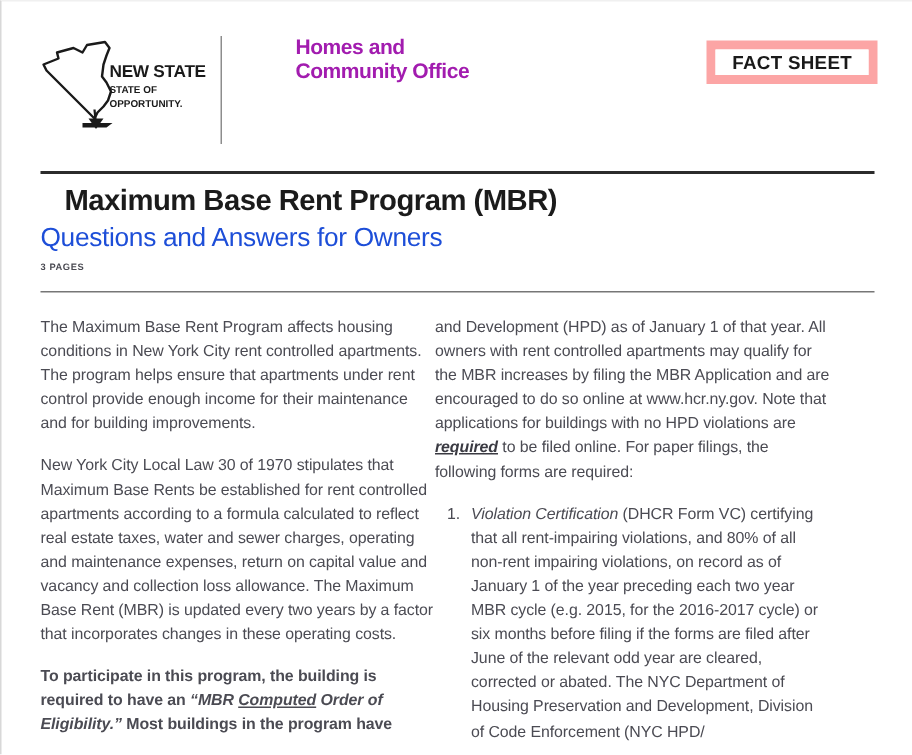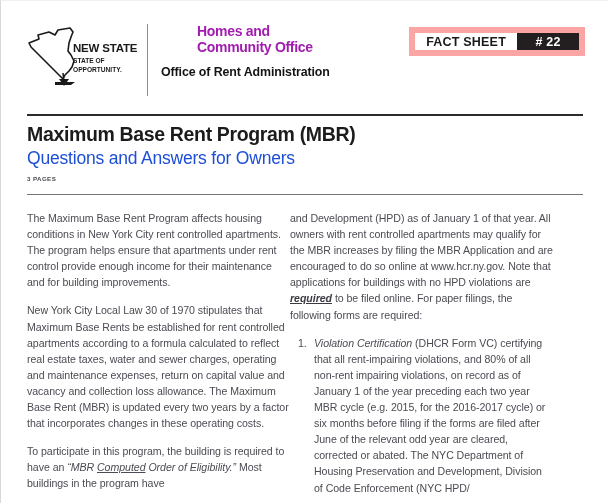--- a/index.html
+++ b/index.html
@@ -152,20 +152,21 @@
     left: 26px;
     top: 122px;
     width: 560px;
   }
   .title-main {
     font-size: 19.5px;
     font-weight: bold;
     color: #1b1b1b;
     letter-spacing: -0.35px;
     line-height: 1.15;
+    margin-left: 16px;
   }
   .title-sub {
     font-size: 17.5px;
     font-weight: normal;
     color: #1d4ed8;
     letter-spacing: -0.2px;
     line-height: 1.2;
     margin-top: 3px;
   }
   .title-pages {
@@ -187,21 +188,21 @@
   .col {
     width: 263px;
   }
   .para {
     font-size: 10.6px;
     line-height: 1.52;
     color: #4b4b53;
     margin: 0 0 12px 0;
     letter-spacing: -0.05px;
   }
-  .para:last-child { margin-bottom: 16px; }
+  .para:last-child { margin-bottom: 16px; font-weight: bold; }
   .para i { font-style: italic; }
   .para u { text-decoration: underline; }
   .bold-underline {
     font-weight: bold;
     text-decoration: underline;
     color: #3a3a42;
     font-style: italic;
   }
 
   
@@ -249,27 +250,25 @@
           <div class="logo-sub">STATE OF</div>
           <div class="logo-sub">OPPORTUNITY.</div>
         </div>
       </div>
 
       <div class="divider-v"></div>
 
       <div class="agency">
         <div class="agency-l1">Homes and</div>
         <div class="agency-l2">Community Office</div>
-        <div class="agency-l3">Office of Rent Administration</div>
       </div>
     </div>
 
     <div class="factsheet">
       <div class="fs-label">FACT SHEET</div>
-      <div class="fs-number"># 22</div>
     </div>
   </div>
 
   <div class="rule-thick"></div>
 
   <div class="title-block">
     <div class="title-main">Maximum Base Rent Program (MBR)</div>
     <div class="title-sub">Questions and Answers for Owners</div>
     <div class="title-pages">3 PAGES</div>
   </div>

